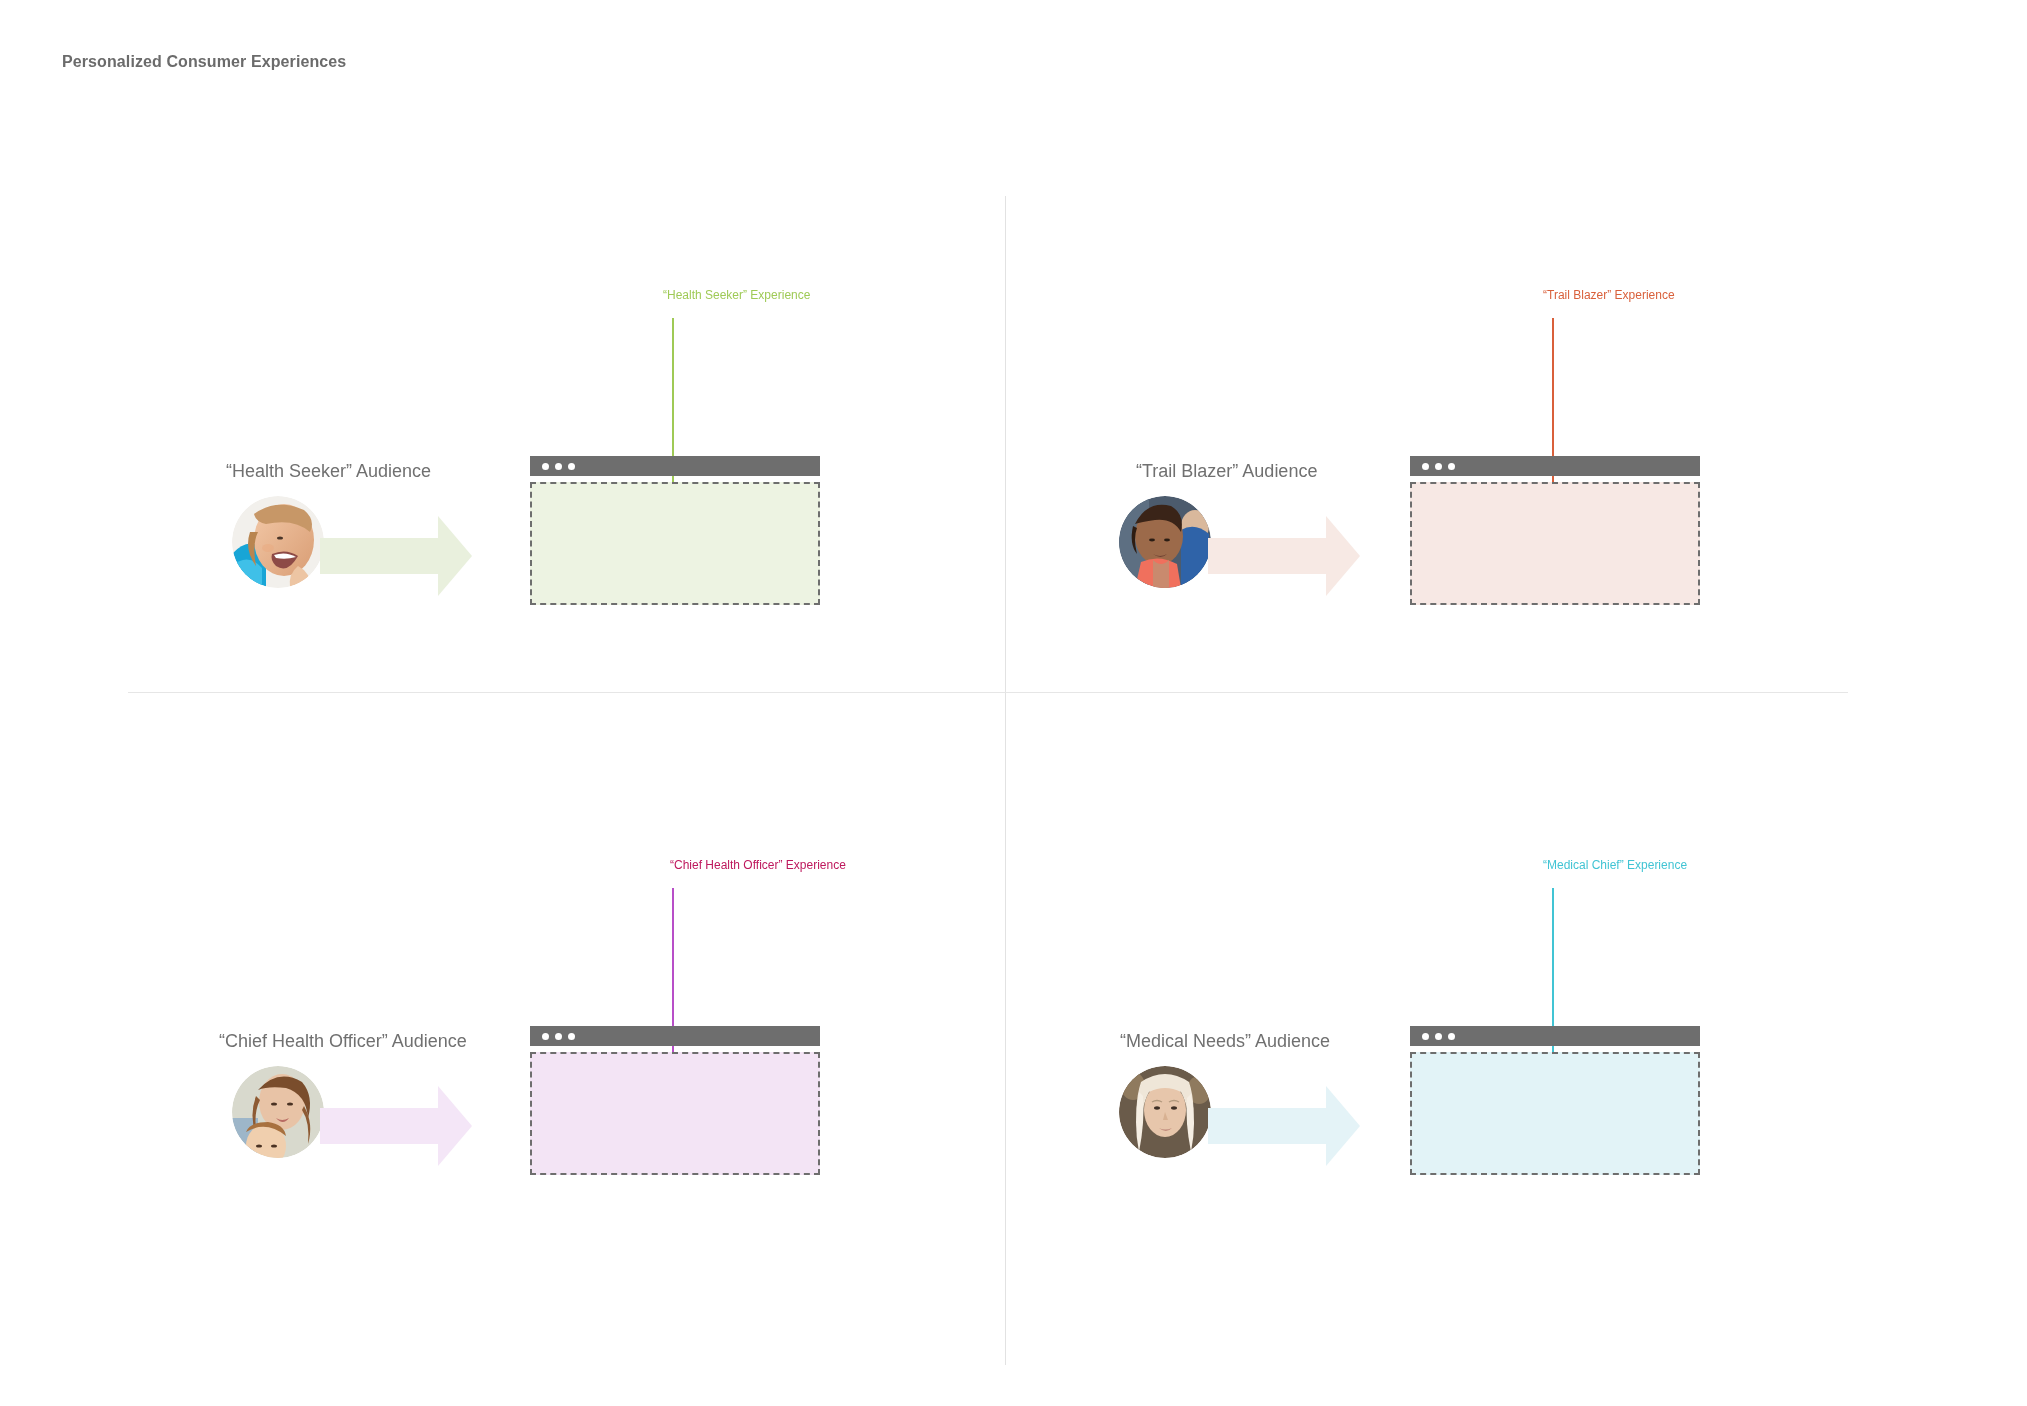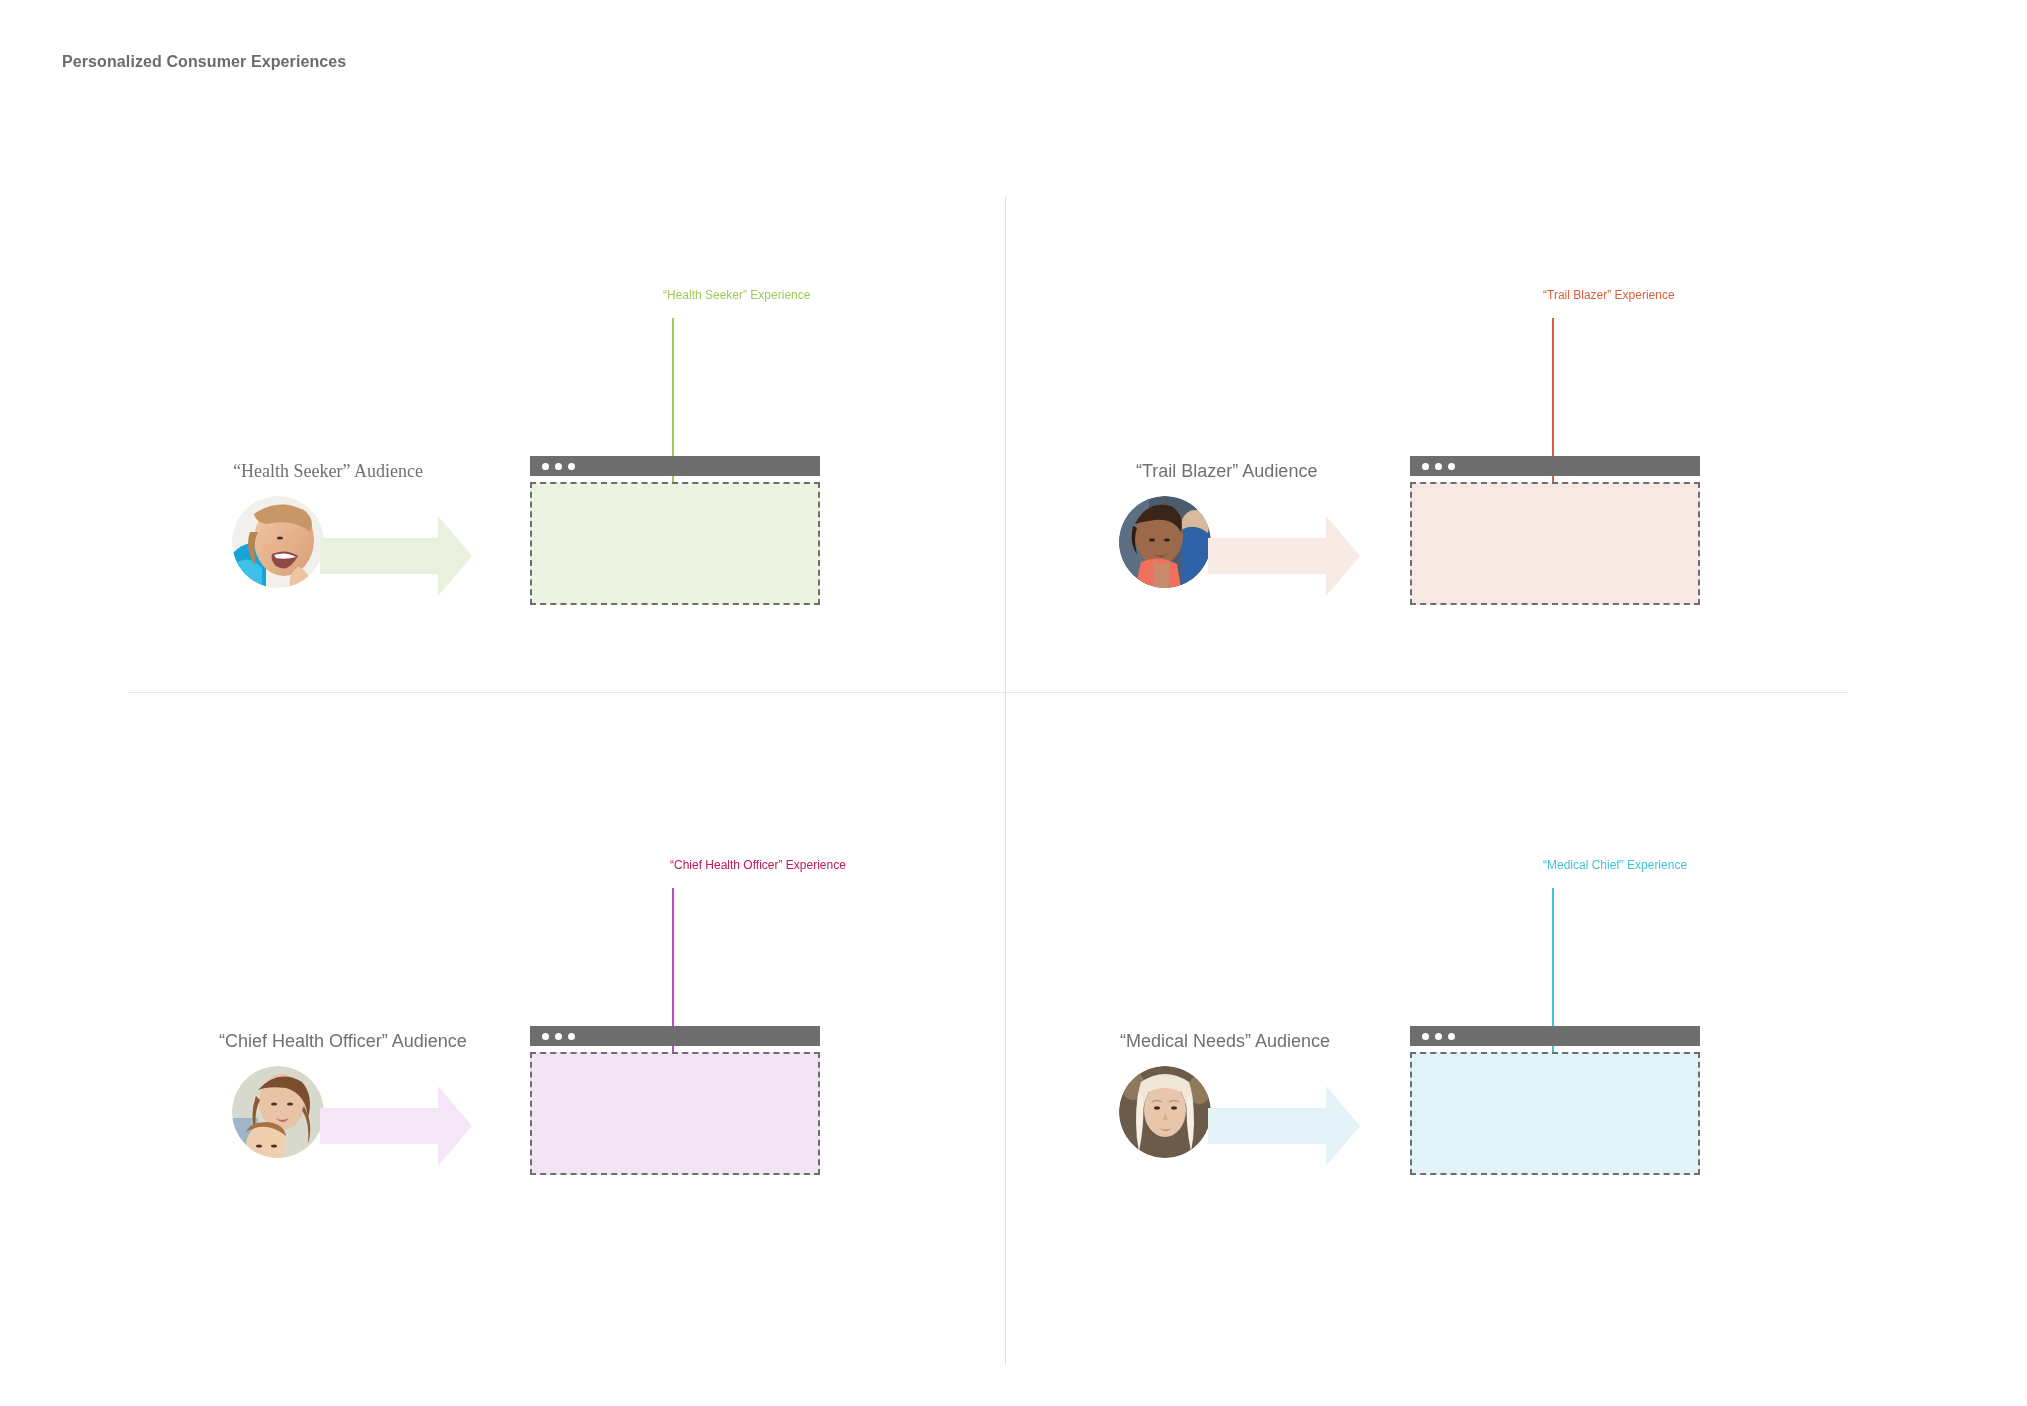--- a/index.html
+++ b/index.html
@@ -158,21 +158,21 @@
 <div class="divider-v" style="left:1005px; top:693px; height:672px;"></div>
 <div class="divider-h" style="left:128px; top:692px; width:1720px;"></div>
 
 <div class="quadrant" style="left:140px; top:260px;">
 
   <div class="exp-label" style="left:523px; top:29px; color:#9fca56;">“Health Seeker” Experience</div>
 
   <div class="vline" style="left:532px; top:58px; height:258px; background:#9fca56;"></div>
   <div class="vhead" style="left:525px; top:316px; border-top:13px solid #9fca56;"></div>
 
-  <div class="aud-label" style="left:93px; top:202px;font-family:Liberation Serif, serif;">“Health Seeker” Audience</div>
+  <div class="aud-label" style="left:86px; top:202px;">“Health Seeker” Audience</div>
 
   <div class="avatar" style="left:92px; top:236px;">
     <svg width="92" height="92" viewBox="0 0 92 92">
       <defs>
         <clipPath id="cl1">
             <circle cx="46" cy="46" r="46"></circle>
           </clipPath>
         <linearGradient id="sk1" x1="0" y1="0" x2="1" y2="1">
           <stop offset="0%" stop-color="#f3c9a8"></stop>
             <stop offset="100%" stop-color="#d99d74"></stop>

